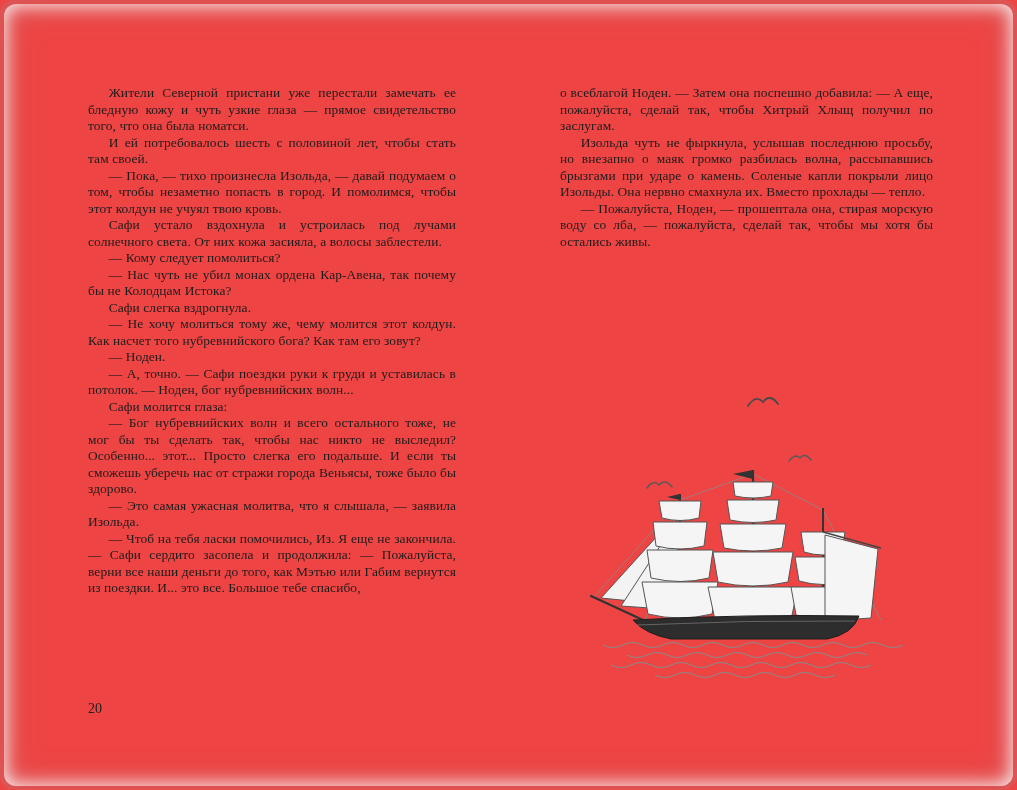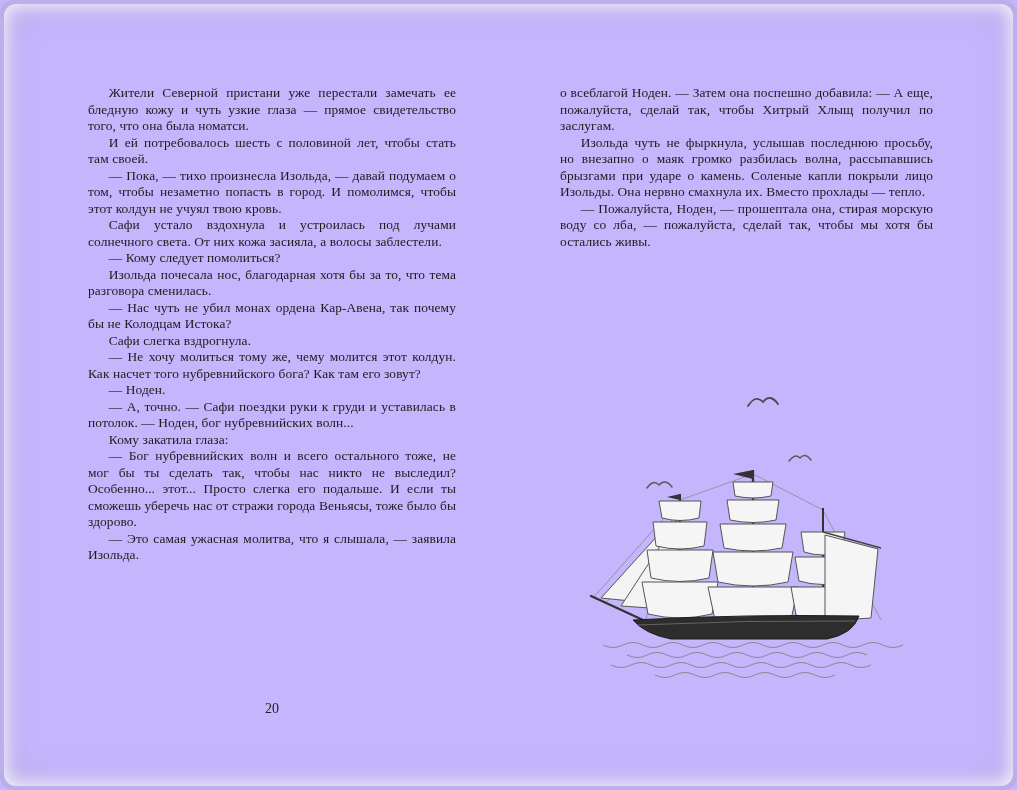--- a/index.html
+++ b/index.html
@@ -4,21 +4,21 @@
 <style>
   html, body {
     margin: 0;
     padding: 0;
     background: #f6f6f6;
   }
   .spread {
     position: relative;
     width: 1017px;
     height: 790px;
-    background: #c4b5fd;
+    background: #ef4444;
     overflow: hidden;
     font-family: "Liberation Serif", "DejaVu Serif", serif;
     color: #1c1c1c;
   }
   .vignette {
     position: absolute;
     inset: 0;
     border-radius: 14px;
     box-shadow: inset 0 0 34px 6px rgba(150,150,150,0.28);
     pointer-events: none;
@@ -55,21 +55,21 @@
   .right-text {
     left: 560px;
     top: 85px;
     width: 373px;
   }
   .page-number {
     position: absolute;
     left: 88px;
     top: 701px;
     width: 368px;
-    text-align: center;
+    text-align: left;
     font-size: 14px;
     color: #222;
   }
   .illustration {
     position: absolute;
     left: 585px;
     top: 382px;
     width: 365px;
     height: 320px;
   }
@@ -83,29 +83,29 @@
 <body>
 
 <div class="spread">
 
   <div class="text-col left-text">
     <p>Жители Северной пристани уже перестали замечать ее бледную кожу и чуть узкие глаза — прямое свидетельство того, что она была номатси.</p>
     <p>И ей потребовалось шесть с половиной лет, чтобы стать там своей.</p>
     <p>— Пока, — тихо произнесла Изольда, — давай подумаем о том, чтобы незаметно попасть в город. И помолимся, чтобы этот колдун не учуял твою кровь.</p>
     <p>Сафи устало вздохнула и устроилась под лучами солнечного света. От них кожа засияла, а волосы заблестели.</p>
     <p>— Кому следует помолиться?</p>
-    <p>Изольда почесала нос, благодарная хотя бы за то, что тема разговора сменилась.</p>
     <p>— Нас чуть не убил монах ордена Кар-Авена, так почему бы не Колодцам Истока?</p>
     <p>Сафи слегка вздрогнула.</p>
     <p>— Не хочу молиться тому же, чему молится этот колдун. Как насчет того нубревнийского бога? Как там его зовут?</p>
     <p>— Ноден.</p>
     <p>— А, точно. — Сафи поездки руки к груди и уставилась в потолок. — Ноден, бог нубревнийских волн...</p>
-    <p>Кому закатила глаза:</p>
+    <p>Сафи молится глаза:</p>
     <p>— Бог нубревнийских волн и всего остального тоже, не мог бы ты сделать так, чтобы нас никто не выследил? Особенно... этот... Просто слегка его подальше. И если ты сможешь уберечь нас от стражи города Веньясы, тоже было бы здорово.</p>
     <p>— Это самая ужасная молитва, что я слышала, — заявила Изольда.</p>
+    <p>— Чтоб на тебя ласки помочились, Из. Я еще не закончила. — Сафи сердито засопела и продолжила: — Пожалуйста, верни все наши деньги до того, как Мэтью или Габим вернутся из поездки. И... это все. Большое тебе спасибо,</p>
   </div>
 
   <div class="page-number">20</div>
 
   <div class="text-col right-text">
     <p class="no-indent">о всеблагой Ноден. — Затем она поспешно добавила: — А еще, пожалуйста, сделай так, чтобы Хитрый Хлыщ получил по заслугам.</p>
     <p>Изольда чуть не фыркнула, услышав последнюю просьбу, но внезапно о маяк громко разбилась волна, рассыпавшись брызгами при ударе о камень. Соленые капли покрыли лицо Изольды. Она нервно смахнула их. Вместо прохлады — тепло.</p>
     <p>— Пожалуйста, Ноден, — прошептала она, стирая морскую воду со лба, — пожалуйста, сделай так, чтобы мы хотя бы остались живы.</p>
   </div>
 

